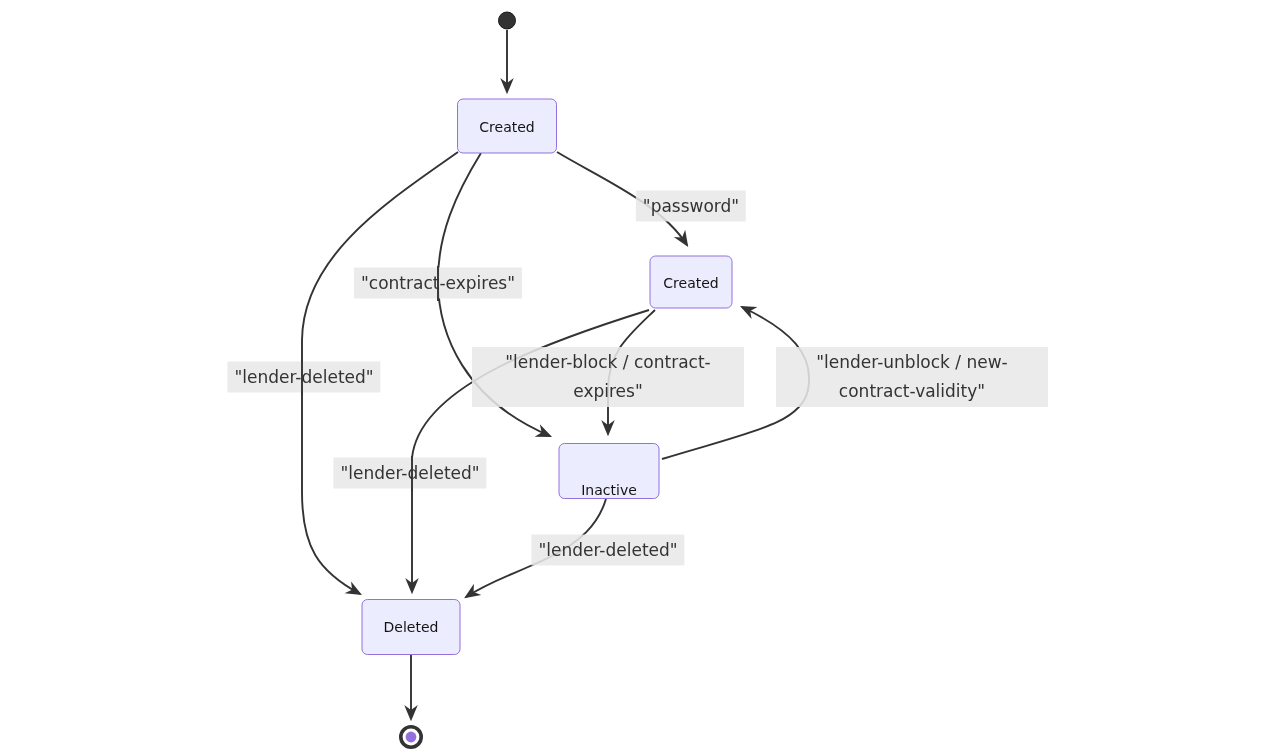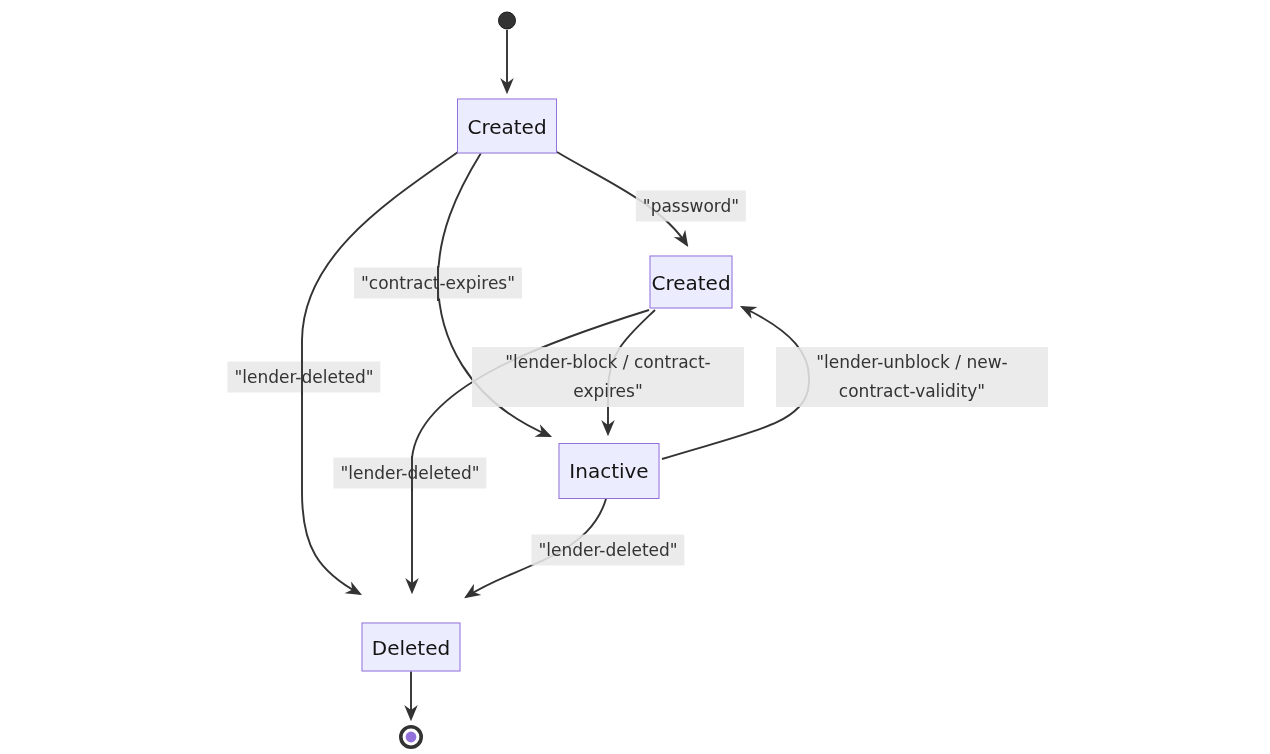--- a/index.html
+++ b/index.html
@@ -6,29 +6,29 @@
   .stage{
     position:relative;width:1270px;height:754px;overflow:hidden;background:#ffffff;
     font-family:"DejaVu Sans","Liberation Sans",sans-serif;
   }
   svg.layer{position:absolute;left:0;top:0;width:1270px;height:754px;pointer-events:none;}
   .edges{z-index:1;}
   .edges-top{z-index:3;}
   .edge{fill:none;stroke:#333333;stroke-width:1.9px;}
   .node{
     position:absolute;z-index:4;box-sizing:border-box;
-    background:#ECECFF;border:1.3px solid #9370DB;border-radius:0;
-    color:#131313;font-size:20px;
+    background:#ECECFF;border:1.3px solid #9370DB;border-radius:6px;
+    color:#131313;font-size:14px;
     display:flex;align-items:center;justify-content:center;
     transform:translate(-50%,-50%);
   }
   .node-created{left:507px;top:126px;width:100px;height:55px;}
   .node-active{left:691px;top:282px;width:83px;height:53px;}
-  .node-inactive{left:609px;top:471px;width:101px;height:56px;}
-  .node-deleted{left:411px;top:627px;width:99px;height:49px;margin-top:20px;}
+  .node-inactive{left:609px;top:471px;width:101px;height:56px;align-items:flex-end;}
+  .node-deleted{left:411px;top:627px;width:99px;height:56px;}
   .edge-label{
     position:absolute;z-index:2;box-sizing:border-box;
     transform:translate(-50%,-50%);
     background:rgba(232,232,232,0.87);
     color:#333333;font-size:17px;line-height:29px;
     padding:1px 7px;text-align:center;white-space:normal;
   }
   .lbl-password{left:691px;top:206px;}
   .lbl-contract-expires{left:438px;top:283px;}
   .lbl-ld-left{left:304px;top:377px;}

